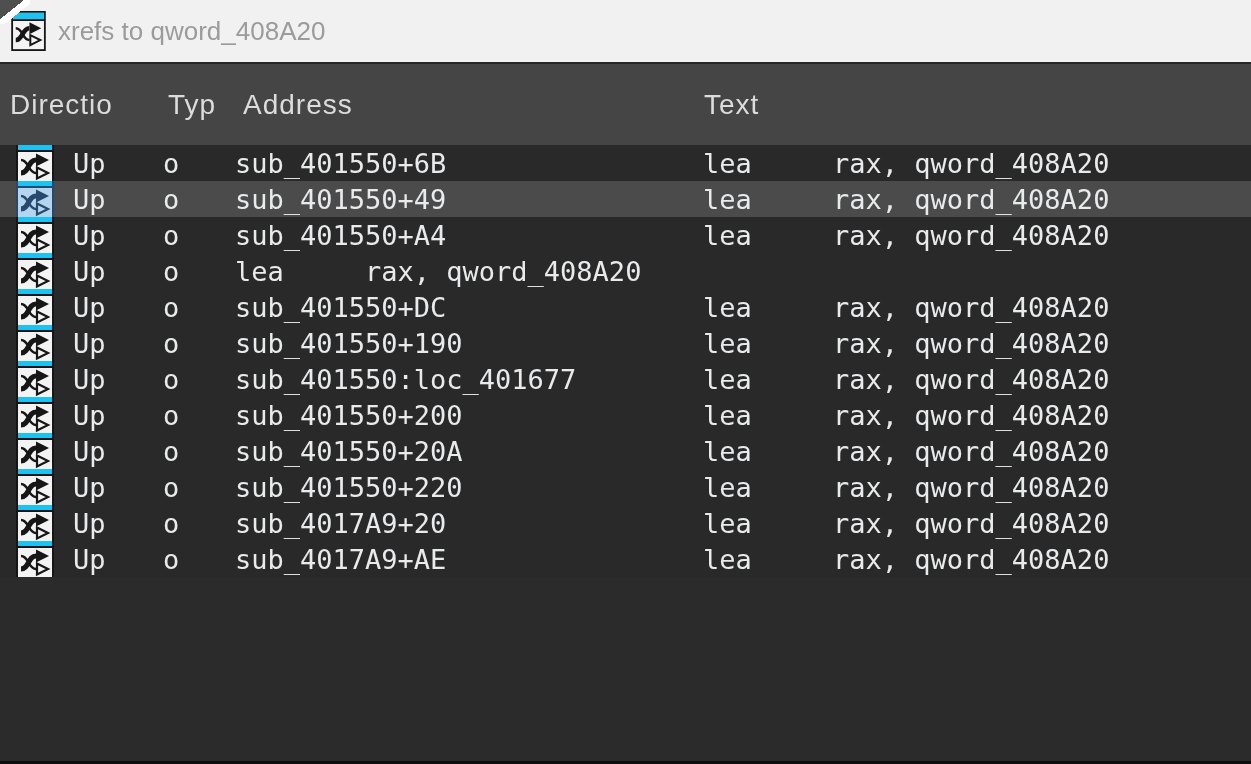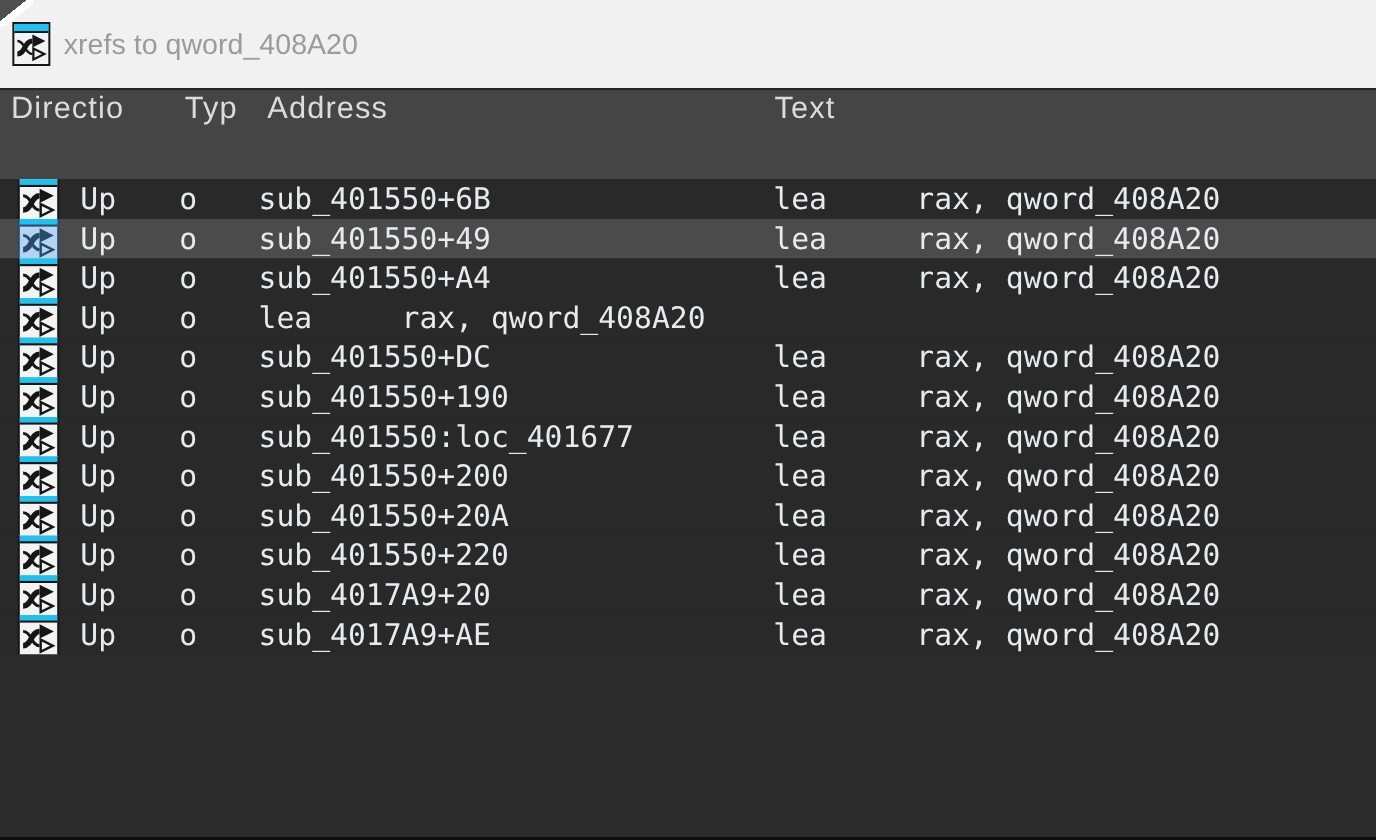--- a/index.html
+++ b/index.html
@@ -6,21 +6,21 @@
   body {
     width:1251px; height:764px; overflow:hidden;
     background:#292929;
     font-family:"Liberation Sans", sans-serif;
     -webkit-font-smoothing:antialiased;
   }
   .window { width:1251px; height:764px; display:flex; flex-direction:column; position:relative; }
 
   
   .titlebar {
-    height:80px; flex:none;
+    height:62px; flex:none;
     background:var(--titlebar-bg,#f1f1f1);
     display:flex; align-items:center;
     position:relative;
     text-align:center;
   }
   .win-icon { margin-left:10px; width:37px; height:40px; flex:none; }
   .win-icon svg { display:block; }
   .title-text {
     margin-left:11px; font-size:26px;
     color:var(--title-text,#9b9b9b);
@@ -29,21 +29,21 @@
   .corner {
     position:absolute; top:0; left:0; width:30px; height:24px;
     background:linear-gradient(to top left, rgba(0,0,0,0) 0 42%, #ffffff 42% 60%, #4f4f4f 60% 100%);
   }
 
   
   .header {
     height:83px; flex:none; box-sizing:border-box;
     background:var(--header-bg,#454545);
     border-top:2px solid #262626;
-    display:flex; align-items:flex-start;
+    display:flex; align-items:center;
     color:var(--header-text,#dcdcdc);
     font-size:28px; letter-spacing:1px;
   }
   .hcol {
     box-sizing:border-box; display:flex; align-items:center;
     overflow:hidden; white-space:nowrap;
   }
   .hcol-direction { width:151px; padding-left:10px; }
   .hcol-type      { width:69px;  padding-left:12px; }
   .hcol-address   { width:459px; padding-left:13px; }

